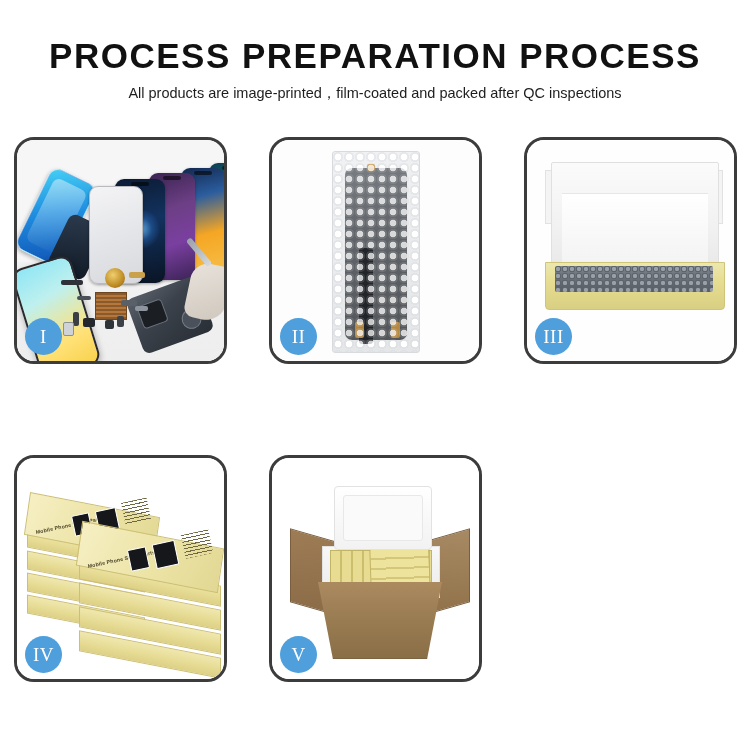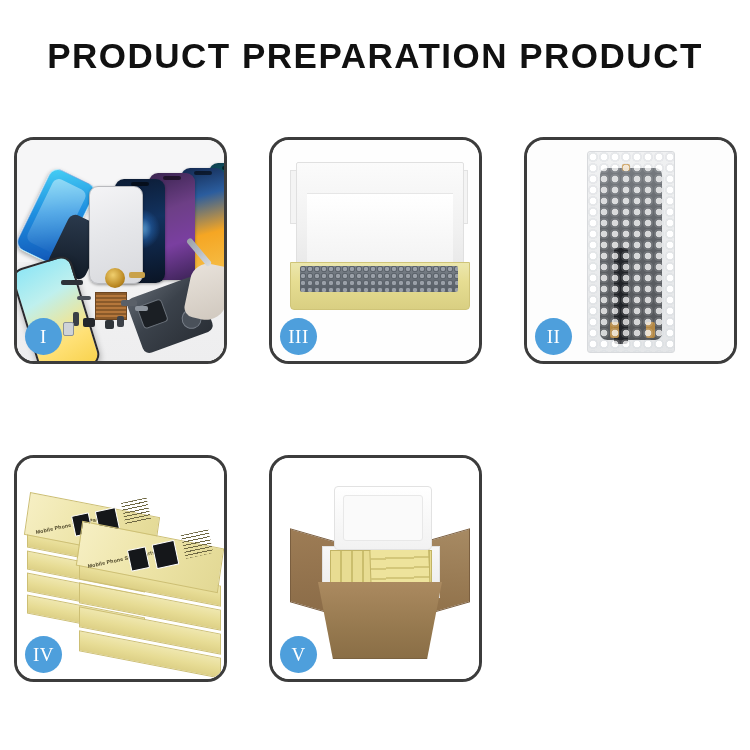--- a/index.html
+++ b/index.html
@@ -351,21 +351,22 @@
     background:rgba(120,95,60,.55); transform: rotate(11deg);
   }
   .tape { position:absolute; background:#a3855a; }
   .tape.t1 { left:30px; top:84px; width:14px; height:22px; transform: rotate(7deg); }
   .tape.t2 { left:34px; top:148px; width:14px; height:18px; transform: rotate(7deg); }
 </style>
 </head>
 <body>
 
 <div class="header">
-  <h1 class="main-title">PRODUCT PREPARATION PRODUCT</h1>
+  <h1 class="main-title">PROCESS PREPARATION PROCESS</h1>
+  <p class="sub-title">All products are image-printed，film-coated and packed after QC inspections</p>
 </div>
 
 <div class="grid">
 
   <div class="row">
 
     <div class="card">
       <div class="card-photo p1">
         <div class="bg-sheen"></div>
 
@@ -401,44 +402,44 @@
         <div class="prt g"></div>
         <div class="prt h"></div>
         <div class="prt i"></div>
         <div class="prt j"></div>
         <div class="tweezer"></div>
       </div>
       <div class="badge">I</div>
     </div>
 
     <div class="card">
-      <div class="card-photo p3">
-        <div class="obox">
-          <div class="obox-flapL"></div>
-          <div class="obox-flapR"></div>
-          <div class="obox-lid"></div>
-          <div class="obox-base"></div>
-          <div class="obox-inner"></div>
-        </div>
-      </div>
-      <div class="badge">III</div>
-    </div>
-
-    <div class="card">
       <div class="card-photo p2">
         <div class="bubblebag">
           <div class="bubble-part"></div>
           <div class="bubble-flex"></div>
           <div class="bubble-conn bc1"></div>
           <div class="bubble-conn bc2"></div>
           <div class="bubble-conn bc3"></div>
           <div class="bubble-overlay"></div>
         </div>
       </div>
       <div class="badge">II</div>
+    </div>
+
+    <div class="card">
+      <div class="card-photo p3">
+        <div class="obox">
+          <div class="obox-flapL"></div>
+          <div class="obox-flapR"></div>
+          <div class="obox-lid"></div>
+          <div class="obox-base"></div>
+          <div class="obox-inner"></div>
+        </div>
+      </div>
+      <div class="badge">III</div>
     </div>
 
   </div>
 
   <div class="row">
 
     <div class="card">
       <div class="card-photo p4">
         <div class="stack">
 

